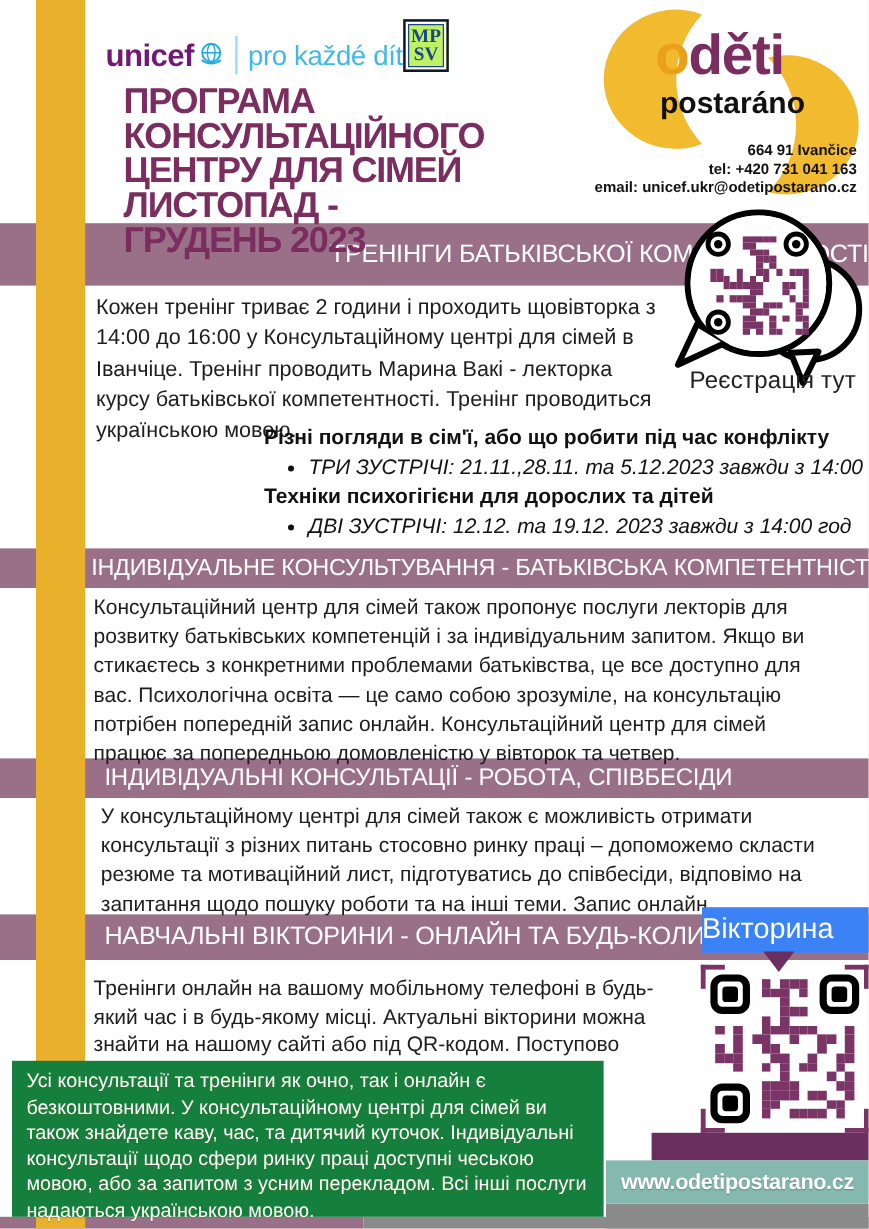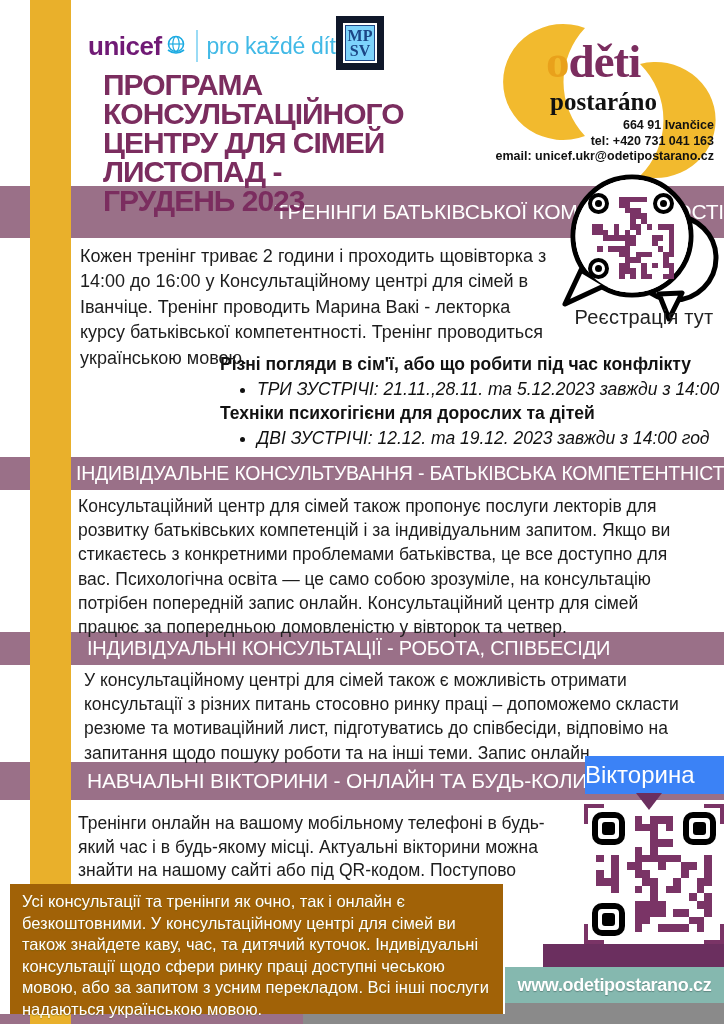--- a/index.html
+++ b/index.html
@@ -15,29 +15,29 @@
 
   
   .unicef{left:88px;top:30px;display:flex;align-items:center;z-index:3;}
   .unicef .brand{font-size:26px;font-weight:bold;color:#701a75;letter-spacing:-0.5px;}
   .unicef .globe{margin:2px 2px 0 3px;}
   .unicef .bar{width:2px;height:32px;background:#9ADBF5;margin:0 9px 0 7px;}
   .unicef .tag{font-size:23px;font-weight:400;color:#41B9E6;letter-spacing:-0.3px;}
 
   .mpsv{left:336px;top:16px;display:flex;align-items:flex-start;z-index:3;}
   .mpsv-box{
-    width:34px;height:40px;border:7px solid #0f172a;background:#7dd3fc;
+    width:34px;height:40px;border:2px solid #0f172a;background:#bef264;
     box-shadow:inset 0 0 0 2px #fff, inset 0 0 0 3px #1B4586;
     display:flex;flex-direction:column;align-items:center;justify-content:center;
     font-family:"Liberation Serif", serif;font-weight:bold;color:#1B4586;
     font-size:16px;line-height:15px;letter-spacing:0;
   }
   .mpsv-name{margin:10px 0 0 10px;font-size:11px;font-weight:bold;color:#2E5FA3;line-height:14px;letter-spacing:0.2px;}
 
-  .odeti-logo{left:488px;top:16px;width:236px;height:185px;z-index:3;font-family:Liberation Serif, serif;}
+  .odeti-logo{left:488px;top:0;width:236px;height:185px;z-index:3;}
   .odeti-word{position:absolute;left:58px;top:22px;font-size:47px;font-weight:bold;letter-spacing:-1px;line-height:47px;}
   .odeti-word .o{color:#E9A11B;}
   .odeti-word .deti{color:#7B2D5F;}
   .odeti-sub{position:absolute;left:62px;top:72px;font-size:25px;font-weight:bold;color:#111;letter-spacing:0;}
 
   .contact{right:10px;top:118px;width:240px;text-align:right;z-index:4;
     font-size:12.5px;font-weight:bold;color:#111;line-height:15.6px;}
 
   .doc-title{left:103px;top:70px;width:400px;z-index:3;
     color:#7B2D5F;font-size:30px;line-height:29px;font-weight:bold;letter-spacing:-1px;}
@@ -82,21 +82,21 @@
   .qr2-grid{left:12px;top:12px;width:116px;height:116px;grid-template-columns:repeat(15,1fr);grid-template-rows:repeat(15,1fr);}
   .qr-sq{position:absolute;width:21px;height:21px;border:6px solid #000;border-radius:10px;background:#fff;z-index:7;}
   .qr-sq::after{content:"";position:absolute;left:4px;top:4px;width:13px;height:13px;background:#000;border-radius:3px;}
   .bracket{position:absolute;width:16px;height:16px;z-index:7;}
   .bracket.tl{left:0;top:0;border-left:4px solid #7A3466;border-top:4px solid #7A3466;}
   .bracket.tr{right:0;top:0;border-right:4px solid #7A3466;border-top:4px solid #7A3466;}
   .bracket.bl{left:0;bottom:0;border-left:4px solid #7A3466;border-bottom:4px solid #7A3466;}
   .bracket.br{right:0;bottom:0;border-right:4px solid #7A3466;border-bottom:4px solid #7A3466;}
 
   
-  .green-box{left:10px;top:884px;width:493px;height:130px;background:#a16207;z-index:3;
+  .green-box{left:10px;top:884px;width:493px;height:130px;background:#15803d;z-index:3;
     color:#fff;font-size:16.5px;line-height:21.6px;box-sizing:border-box;padding:7px 10px 0 12px;
     text-shadow:0 1px 1px rgba(90,100,20,0.45);}
   .purple-box{left:543px;top:944px;width:181px;height:23px;background:#6B2F5F;z-index:3;}
   .teal-bar{left:505px;top:967px;width:219px;height:36px;background:#85B8AF;z-index:3;
     display:flex;align-items:center;justify-content:center;color:#fff;font-weight:bold;font-size:18px;
     letter-spacing:-0.3px;text-shadow:0 1px 1px rgba(60,90,85,0.5);}
   .gray-right{left:505px;top:1003px;width:219px;height:21px;background:#8A8A8A;z-index:1;}
   .gray-bottom{left:303px;top:1014px;width:421px;height:10px;background:#8A8A8A;z-index:1;}
   .mauve-bottom{left:0;top:1014px;width:303px;height:10px;background:#9A7088;z-index:1;}
 </style>

